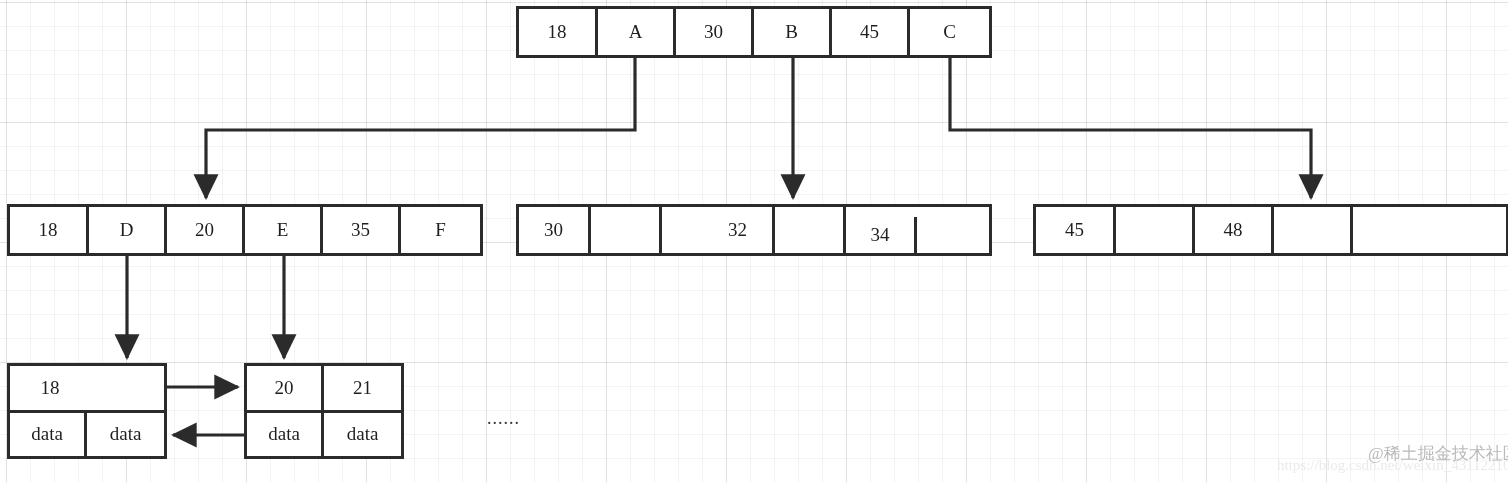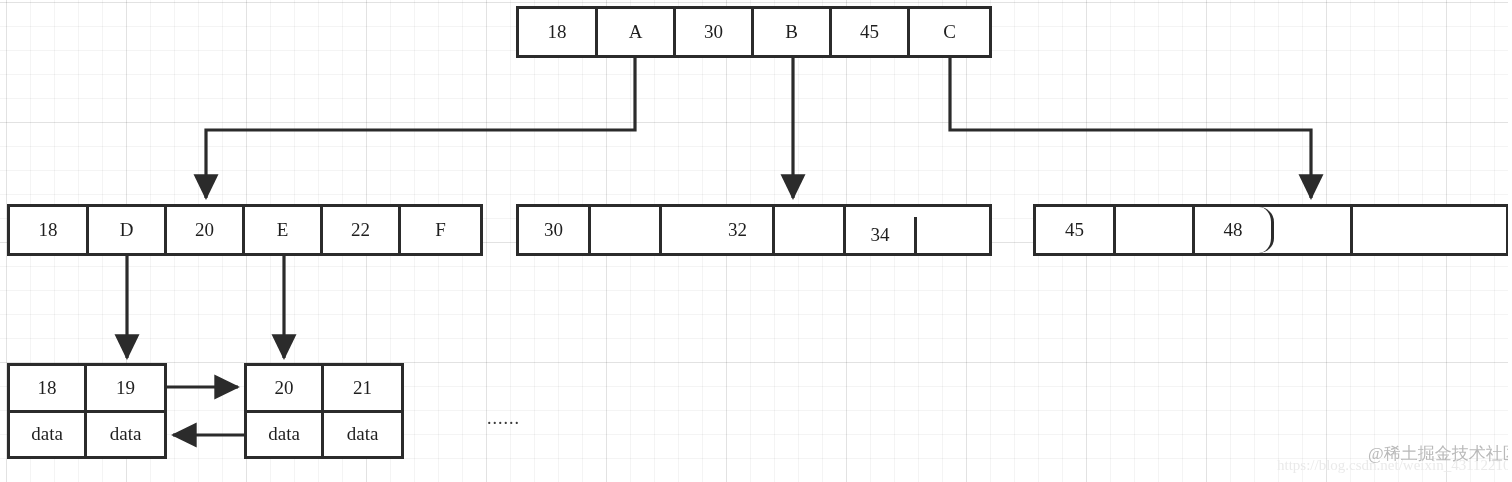--- a/index.html
+++ b/index.html
@@ -128,45 +128,44 @@
     <div class="cell" style="width:79px;">B</div>
     <div class="cell" style="width:79px;">45</div>
     <div class="cell" style="width:80px;">C</div>
   </div>
 
   <div class="node" style="left:7px; top:204px; width:476px; height:52px;">
     <div class="cell" style="width:80px;">18</div>
     <div class="cell" style="width:79px;">D</div>
     <div class="cell" style="width:79px;">20</div>
     <div class="cell" style="width:79px;">E</div>
-    <div class="cell" style="width:79px;">22</div>
+    <div class="cell" style="width:79px;">35</div>
     <div class="cell" style="width:80px;">F</div>
   </div>
 
   <div class="node" style="left:516px; top:204px; width:476px; height:52px;">
     <div class="cell" style="width:80px;">30</div>
     <div class="cell" style="width:79px;"></div>
     <div class="cell" style="width:79px;margin-left:41px;">32</div>
     <div class="cell" style="width:79px;"></div>
     <div class="cell" style="width:79px;margin-top:10px;">34</div>
     <div class="cell" style="width:80px;"></div>
   </div>
 
   <div class="node" style="left:1033px; top:204px; width:476px; height:52px;">
     <div class="cell" style="width:80px;">45</div>
     <div class="cell" style="width:79px;"></div>
-    <div class="cell" style="width:79px;border-radius:15px;">48</div>
+    <div class="cell" style="width:79px;">48</div>
     <div class="cell" style="width:79px;"></div>
     <div class="cell" style="width:80px;"></div>
   </div>
 
   <div class="leaf" style="left:7px; top:363px; width:160px; height:96px;">
     <div class="row">
       <div class="cell">18</div>
-      <div class="cell">19</div>
     </div>
     <div class="row">
       <div class="cell">data</div>
       <div class="cell">data</div>
     </div>
   </div>
 
   <div class="leaf" style="left:244px; top:363px; width:160px; height:96px;">
     <div class="row">
       <div class="cell">20</div>

